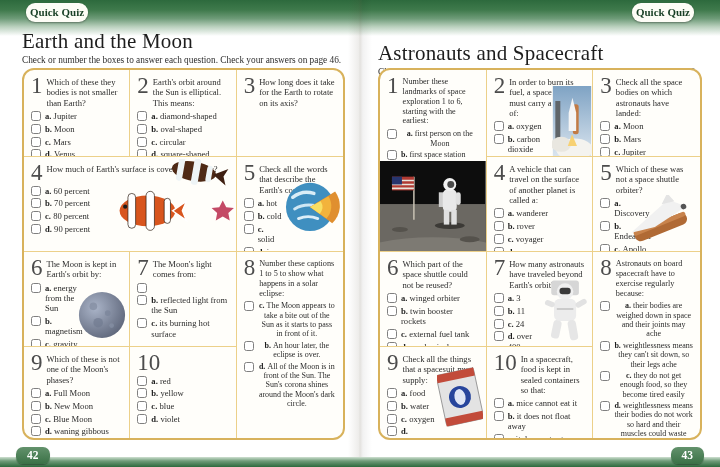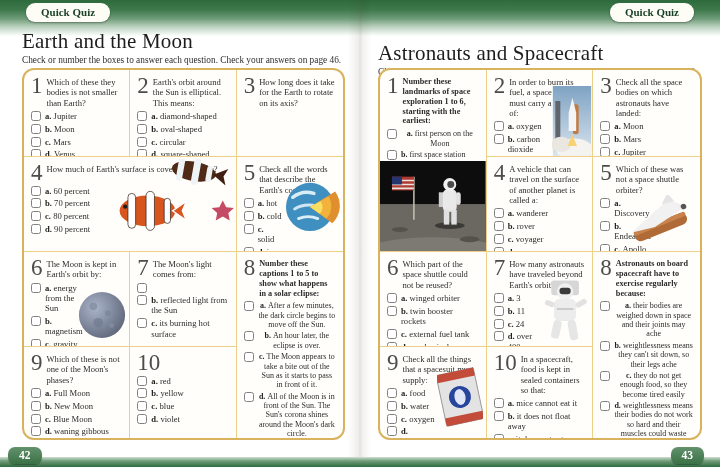--- a/index.html
+++ b/index.html
@@ -10,30 +10,30 @@
   .header-band{
     position:absolute;top:0;left:0;width:720px;height:36px;
     background:linear-gradient(to bottom,#2d6a3d 0%,#3f7a4c 28%,#6f9c79 52%,#b9d0bd 74%,#ffffff 100%);
   }
   .footer-band{
     position:absolute;bottom:0;left:0;width:720px;height:10px;
     background:linear-gradient(to bottom,#cfe0d1 0%,#6f9c79 40%,#2d6a3d 100%);
   }
   .qq-tab{
     position:absolute;top:3px;background:#fdfdf6;border-radius:9px;
-    padding:3px 15px 4px;font-weight:bold;font-size:11px;color:#173f24;
+    padding:3px 4px 4px;font-weight:bold;font-size:11px;color:#173f24;
     box-shadow:0 1px 2px rgba(0,0,0,0.35);
   }
   .qq-left{left:26px;} .qq-right{right:26px;}
   .pg-tab{
     position:absolute;bottom:3px;color:#fff;font-weight:bold;font-size:11.5px;
     padding:2px 11px 3px;border-radius:7px;
     background:linear-gradient(#63926c,#3a7146);box-shadow:0 1px 1px rgba(0,0,0,0.3);
   }
-  .pg-left{left:8px;} .pg-right{right:16px;}
+  .pg-left{left:16px;} .pg-right{right:16px;}
   .spine{
     position:absolute;top:0;left:348px;width:24px;height:100%;pointer-events:none;
     background:linear-gradient(to right,rgba(0,0,0,0),rgba(80,70,50,0.10) 45%,rgba(80,70,50,0.16) 50%,rgba(0,0,0,0.05) 62%,rgba(0,0,0,0));
   }
   .page{position:absolute;top:0;height:467px;width:360px;}
   .page-l{left:0;} .page-r{left:360px;}
   .page-title{position:absolute;top:29px;font-size:21px;color:#1d1d1d;letter-spacing:0.2px;white-space:nowrap;}
   .page-sub{position:absolute;top:55px;font-size:9.3px;color:#2d2d2d;white-space:nowrap;}
   .page-l .page-title,.page-l .page-sub{left:22px;}
   .page-r .page-title,.page-r .page-sub{left:18px;margin-top:12px;}
@@ -48,21 +48,21 @@
   .br{border-right:1px solid #ecd089;}
   .bb{border-bottom:1px solid #ecd089;}
   .qhead{display:flex;gap:4px;margin-bottom:3px;}
   .qnum{font-size:23px;line-height:0.85;color:#4c4c4c;flex:none;}
   .qtext{font-size:8.6px;line-height:1.2;color:#2c2c2c;padding-top:1px;}
   .opt{display:flex;gap:4px;margin:2.5px 0;align-items:flex-start;}
   .cb{flex:none;width:8px;height:8px;border:1.2px solid #808080;border-radius:2.5px;background:#fff;}
   .olab{font-size:8.6px;line-height:1.2;color:#2c2c2c;}
   .olab b{color:#1d1d1d;}
   .dense .olab{font-size:8px;line-height:1.17;text-align:center;}
-  .dense .qtext{font-size:8.2px;font-weight:bold;}
+  .dense .qtext{font-size:8.2px;}
   .dense .opt{margin:2px 0;}
   .w42 .opts{width:42%;} .w45 .opts{width:45%;} .w55 .opts{width:55%;} .w60 .opts{width:60%;}
   .img-abs{position:absolute;}
   .photo-fill{position:absolute;left:0;right:0;bottom:0;height:90px;}
 </style>
 </head>
 <body>
 
 <div class="header-band"></div>
 <div class="qq-tab qq-left">Quick Quiz</div>
@@ -270,29 +270,25 @@
     </div>
 
     <div class="cell dense" style="grid-column:3;grid-row:3/5">
       <div class="qhead">
           <span class="qnum">8</span>
           <span class="qtext">Number these captions 1 to 5 to show what happens in a solar eclipse:</span>
         </div>
       <div class="opts">
           <div class="opt">
             <span class="cb"></span>
-            <span class="olab"><b>a. </b>After a few minutes, the dark circle begins to move off the Sun.</span>
+            <span class="olab"><b>c. </b>The Moon appears to take a bite out of the Sun as it starts to pass in front of it.</span>
           </div>
           <div class="opt">
             <span class="cb"></span>
             <span class="olab"><b>b. </b>An hour later, the eclipse is over.</span>
-          </div>
-          <div class="opt">
-            <span class="cb"></span>
-            <span class="olab"><b>c. </b>The Moon appears to take a bite out of the Sun as it starts to pass in front of it.</span>
           </div>
           <div class="opt">
             <span class="cb"></span>
             <span class="olab"><b>d. </b>All of the Moon is in front of the Sun. The Sun's corona shines around the Moon's dark circle.</span>
           </div>
         </div>
     </div>
 
     <div class="cell br" style="grid-column:1;grid-row:4">
       <div class="qhead">

